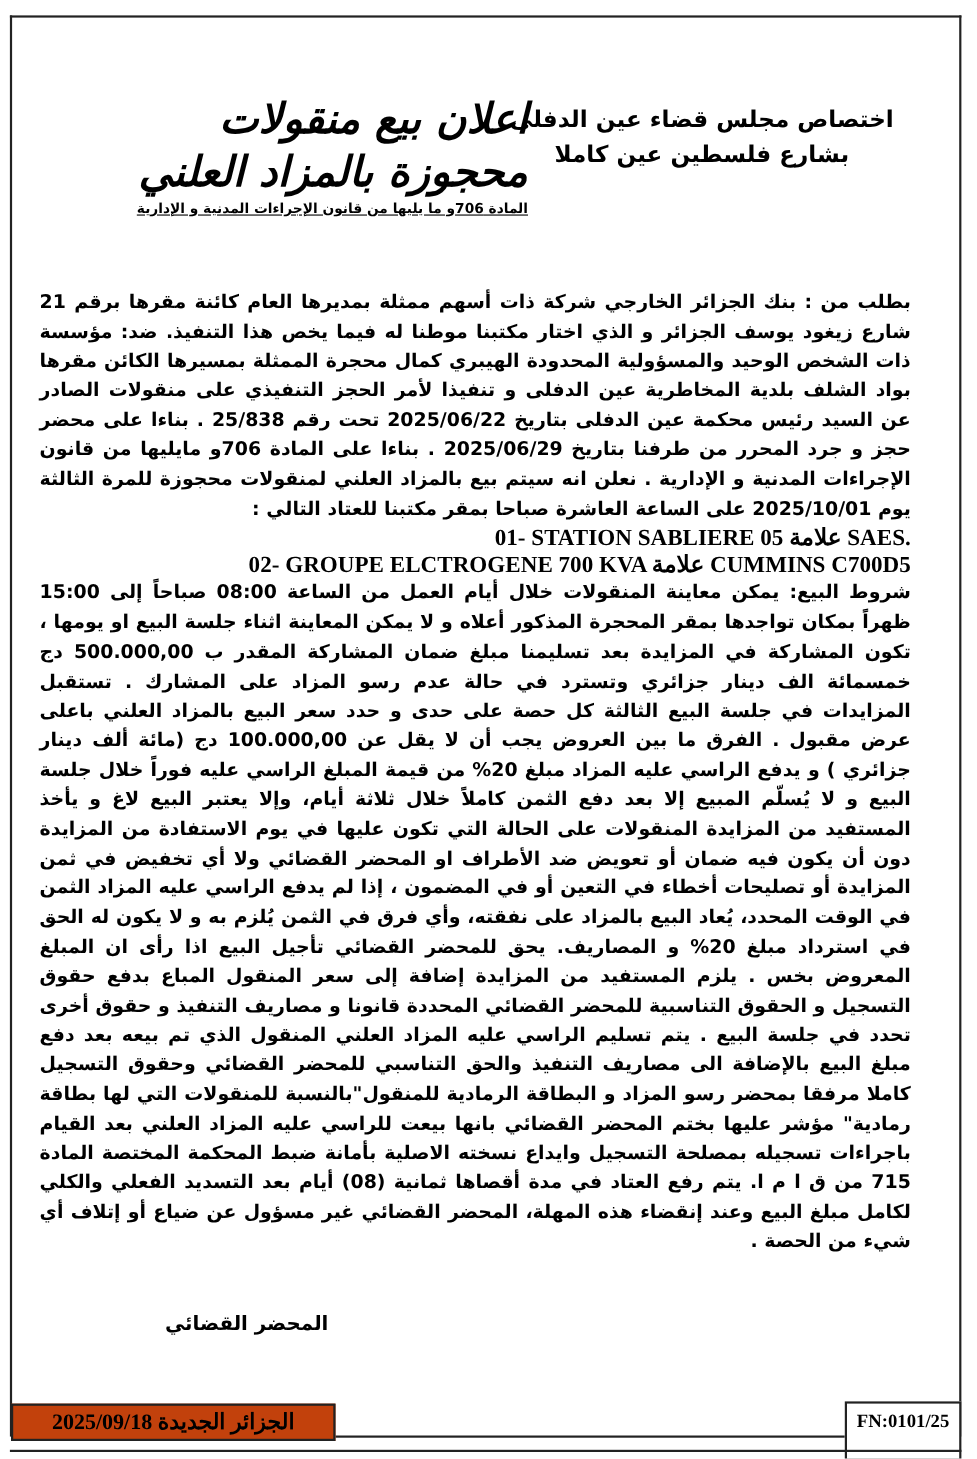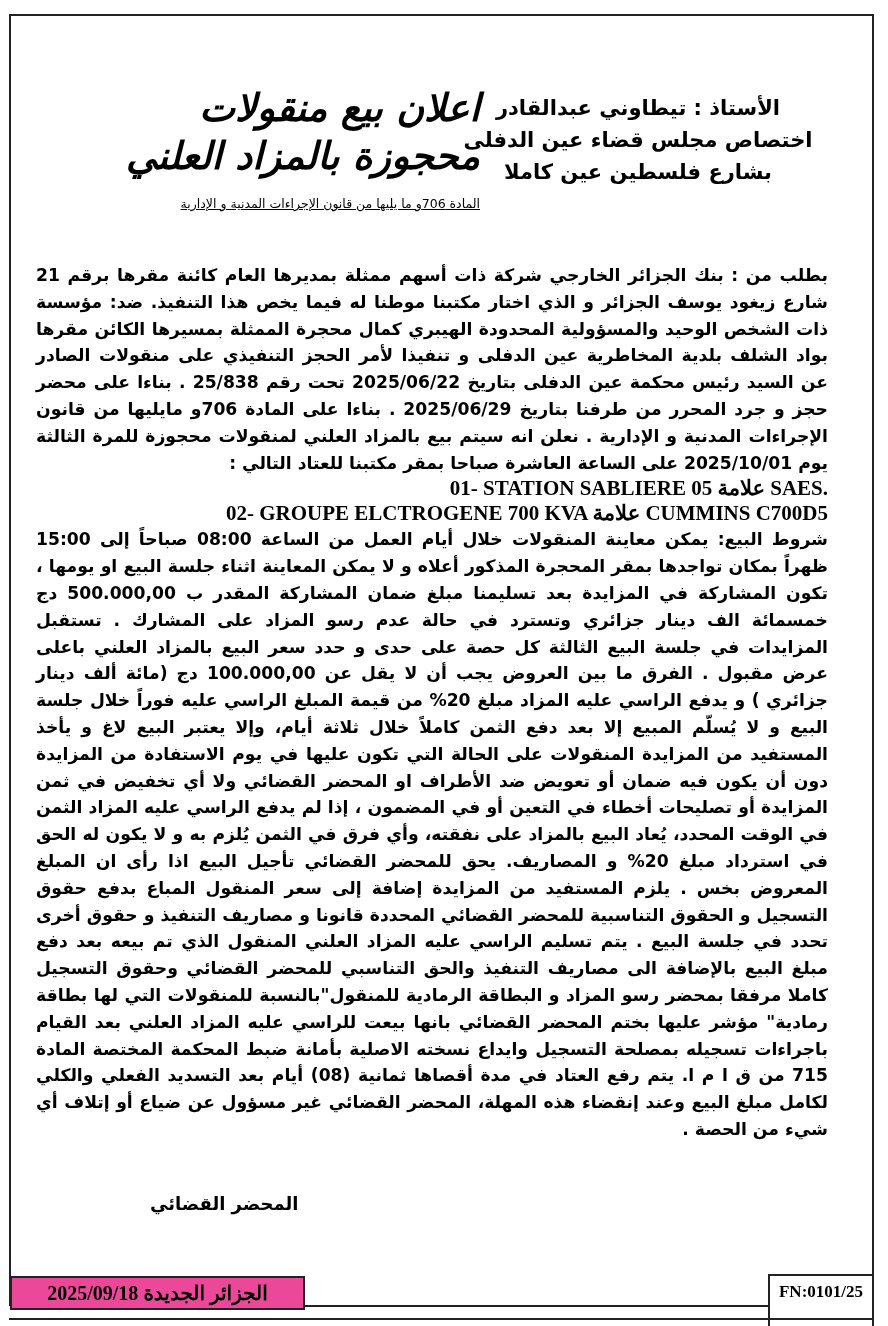--- a/index.html
+++ b/index.html
@@ -1,37 +1,36 @@
 <!DOCTYPE html>
 <html><head>
 <meta charset="utf-8">
 <style>
   html, body { margin:0; padding:0; background:#ffffff; }
   body { width:888px; height:1326px; position:relative; overflow:hidden; font-family:"DejaVu Sans", sans-serif; color:#000; }
   .frame { position:absolute; left:9px; top:14px; width:865px; height:1292px; border:2px solid #222; border-bottom:none; box-sizing:border-box; }
   .header-right { position:absolute; right:60px; top:92px; width:380px; text-align:center; direction:rtl; font-weight:bold; font-size:21px; line-height:32px; }
   .header-left { position:absolute; left:60px; top:84px; width:420px; direction:rtl; }
   .title-line { font-family:"DejaVu Serif", serif; font-weight:bold; font-style:italic; font-size:38px; line-height:48px; }
-  .article-ref { margin-top:16px; font-size:12.5px; font-weight:normal; text-decoration:underline; }
+  .article-ref { margin-top:2px; font-size:12.5px; font-weight:bold; text-decoration:underline; }
   .body { position:absolute; left:36px; right:60px; top:262px; direction:rtl; text-align:justify; text-align-last:right; font-family:"DejaVu Sans", sans-serif; font-weight:bold; font-size:17.2px; line-height:26.8px; }
   .body p { margin:0; }
   .item { font-family:"Liberation Serif", serif; font-weight:bold; font-size:21px; line-height:25px; direction:rtl; text-align:right; }
   .signature { position:absolute; left:150px; top:1193px; direction:rtl; font-weight:bold; font-size:18px; }
-  .footer-left { position:absolute; left:10px; top:1276px; width:295px; height:34px; border:2px solid #222; box-sizing:border-box; background:#ec4899; direction:rtl; text-align:center; font-family:"Liberation Serif", serif; font-weight:bold; font-size:20px; line-height:30px; }
+  .footer-left { position:absolute; left:10px; top:1276px; width:295px; height:34px; border:2px solid #222; box-sizing:border-box; background:#c2410c; direction:rtl; text-align:center; font-family:"Liberation Serif", serif; font-weight:bold; font-size:20px; line-height:30px; }
   .footer-right { position:absolute; left:768px; top:1274px; width:106px; height:54px; border:2px solid #222; box-sizing:border-box; background:#fff; text-align:center; font-family:"Liberation Serif", serif; font-weight:bold; font-size:17px; line-height:32px; }
   .footer-line { position:absolute; left:305px; top:1305px; width:463px; height:0; border-top:2px solid #222; }
   .bottom-line { position:absolute; left:9px; top:1318px; width:865px; height:0; border-top:2px solid #222; }
 </style>
 </head>
 <body>
 
 <div class="frame"></div>
 
 <div class="header-right">
-  <div>الأستاذ : تيطاوني عبدالقادر</div>
   <div>اختصاص مجلس قضاء عين الدفلى</div>
   <div>بشارع فلسطين عين كاملا</div>
 </div>
 
 <div class="header-left">
   <div class="title-line">اعلان بيع منقولات</div>
   <div class="title-line">محجوزة بالمزاد العلني</div>
   <div class="article-ref">المادة 706و ما يليها من قانون الإجراءات المدنية و الإدارية</div>
 </div>
 

